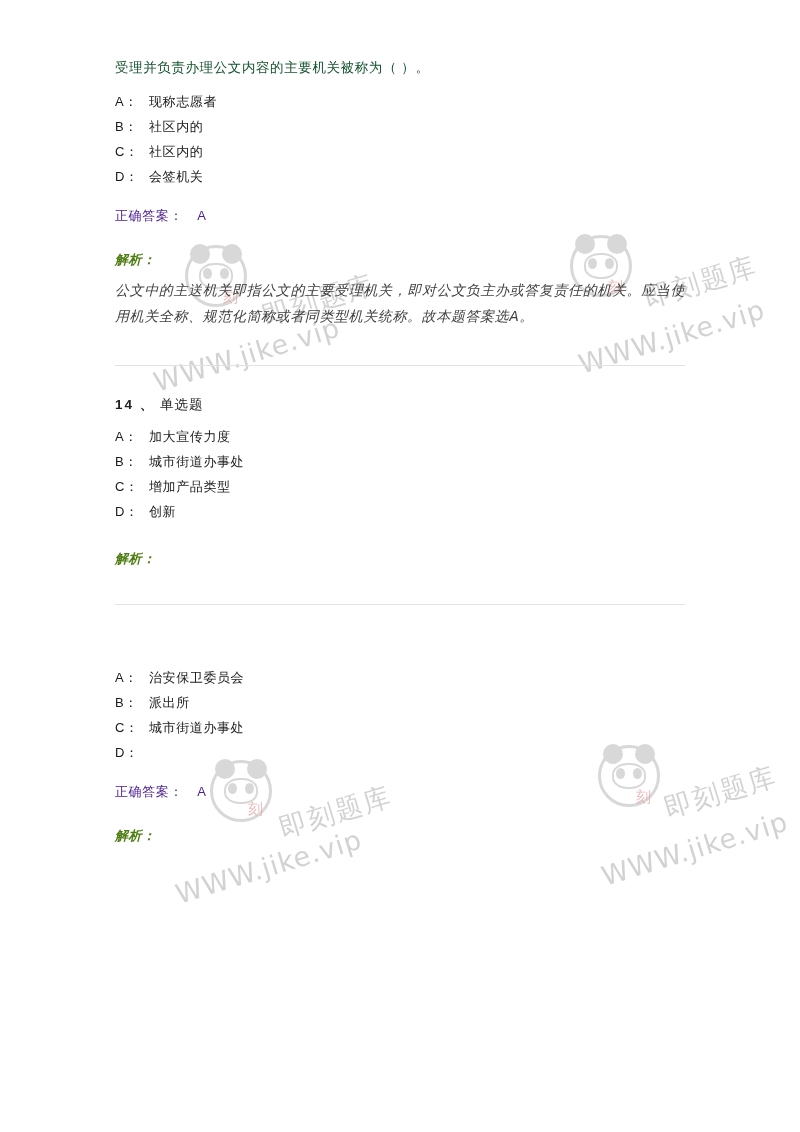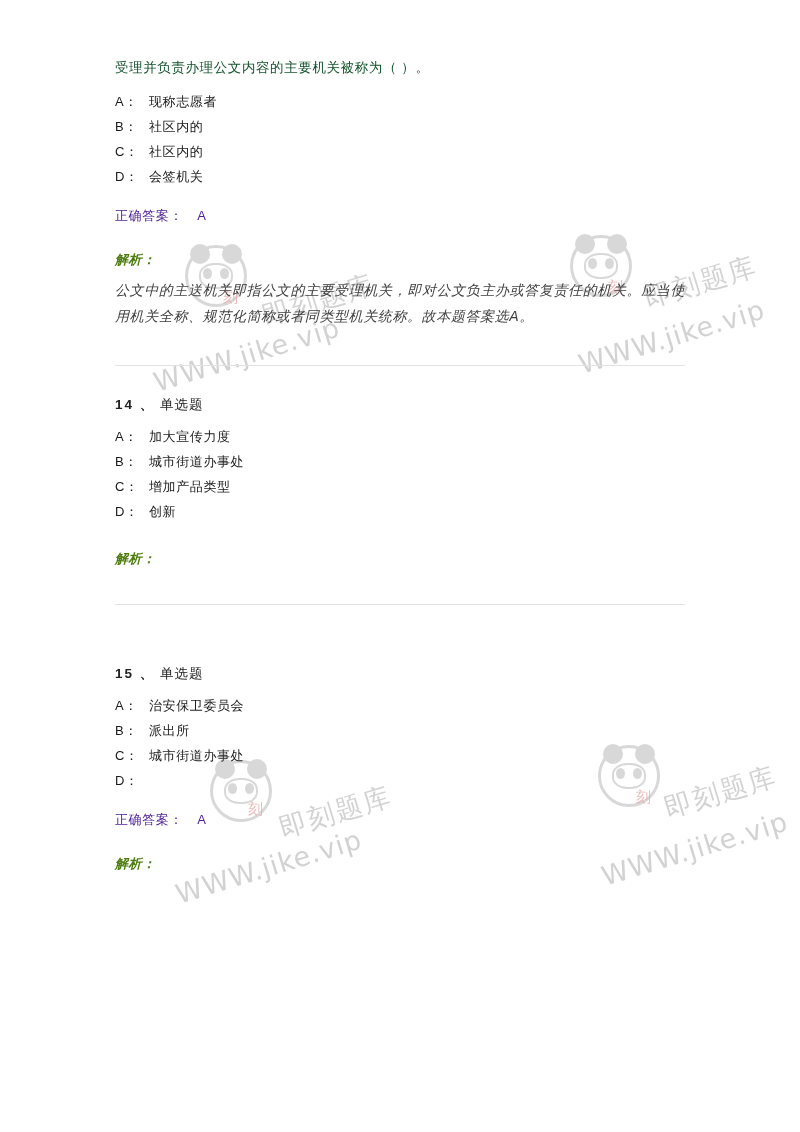--- a/index.html
+++ b/index.html
@@ -250,24 +250,20 @@
         <span class="lab">D：</span>
         <span>创新</span>
       </p>
       <p class="exp-title">解析：</p>
     </div>
 
     <hr class="divider">
     <div class="spacer-lg"></div>
 
     <div class="qblock">
-      <p class="qhead">
-        <span class="qnum">15 、</span>
-        <span>单选题</span>
-      </p>
       <p class="opt">
         <span class="lab">A：</span>
         <span>治安保卫委员会</span>
       </p>
       <p class="opt">
         <span class="lab">B：</span>
         <span>派出所</span>
       </p>
       <p class="opt">
         <span class="lab">C：</span>

